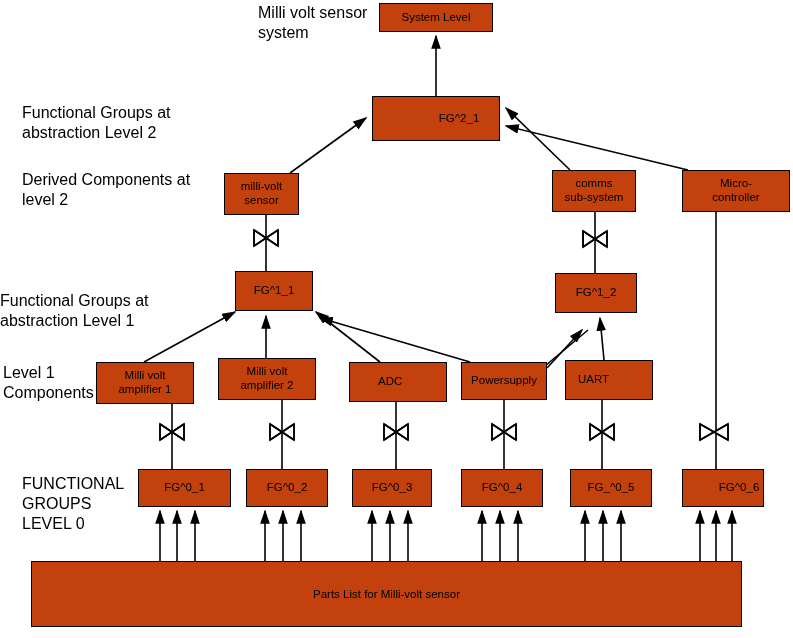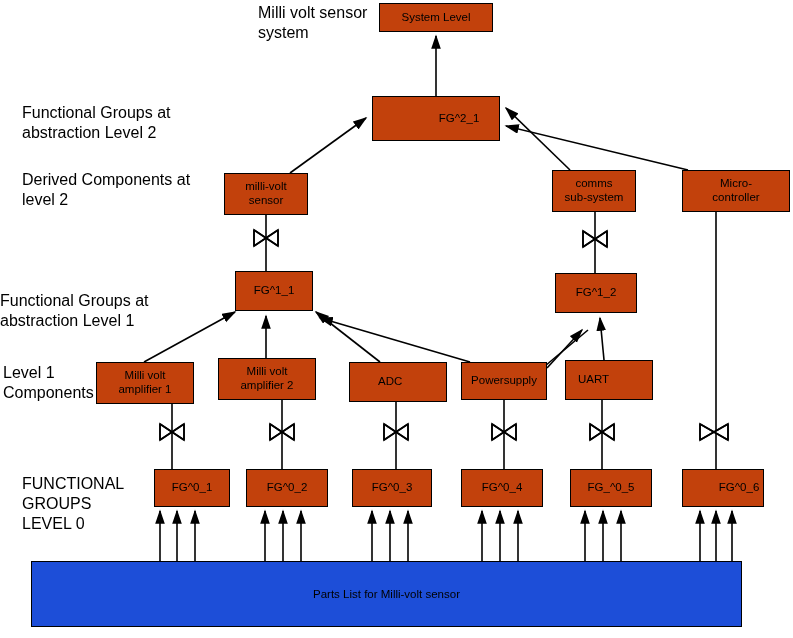--- a/index.html
+++ b/index.html
@@ -43,21 +43,21 @@
     font-size: 16px;
     line-height: 1.25;
     color: #000000;
     white-space: pre-line;
     text-align: left;
   }
   .partslist {
     position: absolute;
     box-sizing: border-box;
     border: 1px solid #000000;
-    background: #1d4ed8;
+    background: #c2410c;
     display: flex;
     align-items: center;
     justify-content: center;
     font-size: 11.5px;
     color: #000000;
   }
 </style>
 </head>
 <body>
 
@@ -181,36 +181,36 @@
   <div class="label" style="left:0px; top:291px; width:180px;">Functional Groups at
 abstraction Level 1</div>
   <div class="label" style="left:3px; top:363px; width:110px;">Level  1
 Components</div>
   <div class="label" style="left:22px; top:474px; width:110px;">FUNCTIONAL
 GROUPS
 LEVEL 0</div>
 
   <div class="node" style="left:379px; top:3px; width:114px; height:29px;">System Level</div>
   <div class="node" style="left:372px; top:96px; width:128px; height:45px;padding-left:48px;">FG^2_1</div>
-  <div class="node" style="left:224px; top:173px; width:84px; height:42px;">milli-volt
+  <div class="node" style="left:224px; top:173px; width:75px; height:42px;">milli-volt
 sensor</div>
   <div class="node" style="left:552px; top:170px; width:84px; height:42px;">comms
 sub-system</div>
   <div class="node" style="left:682px; top:170px; width:108px; height:42px;">Micro-
 controller</div>
   <div class="node" style="left:235px; top:271px; width:78px; height:40px;">FG^1_1</div>
   <div class="node" style="left:555px; top:273px; width:82px; height:40px;">FG^1_2</div>
   <div class="node" style="left:96px; top:362px; width:98px; height:42px;">Milli volt
 amplifier 1</div>
   <div class="node" style="left:218px; top:358px; width:98px; height:42px;">Milli volt
 amplifier 2</div>
   <div class="node" style="left:349px; top:362px; width:98px; height:40px; justify-content:flex-start; padding-left:28px;">ADC</div>
   <div class="node" style="left:461px; top:362px; width:86px; height:38px;">Powersupply</div>
   <div class="node" style="left:565px; top:360px; width:88px; height:40px; justify-content:flex-start; padding-left:12px;">UART</div>
-  <div class="node" style="left:138px; top:469px; width:76px; height:38px;margin-left:16px;">FG^0_1</div>
+  <div class="node" style="left:138px; top:469px; width:93px; height:38px;">FG^0_1</div>
   <div class="node" style="left:246px; top:469px; width:82px; height:38px;">FG^0_2</div>
   <div class="node" style="left:352px; top:469px; width:80px; height:38px;">FG^0_3</div>
   <div class="node" style="left:461px; top:469px; width:82px; height:38px;">FG^0_4</div>
   <div class="node" style="left:570px; top:469px; width:82px; height:38px;">FG_^0_5</div>
   <div class="node" style="left:682px; top:469px; width:82px; height:38px;padding-left:34px;">FG^0_6</div>
 
   <div class="partslist" style="left:31px; top:561px; width:711px; height:66px;">Parts List for Milli-volt sensor</div>
 
 </div>
 

